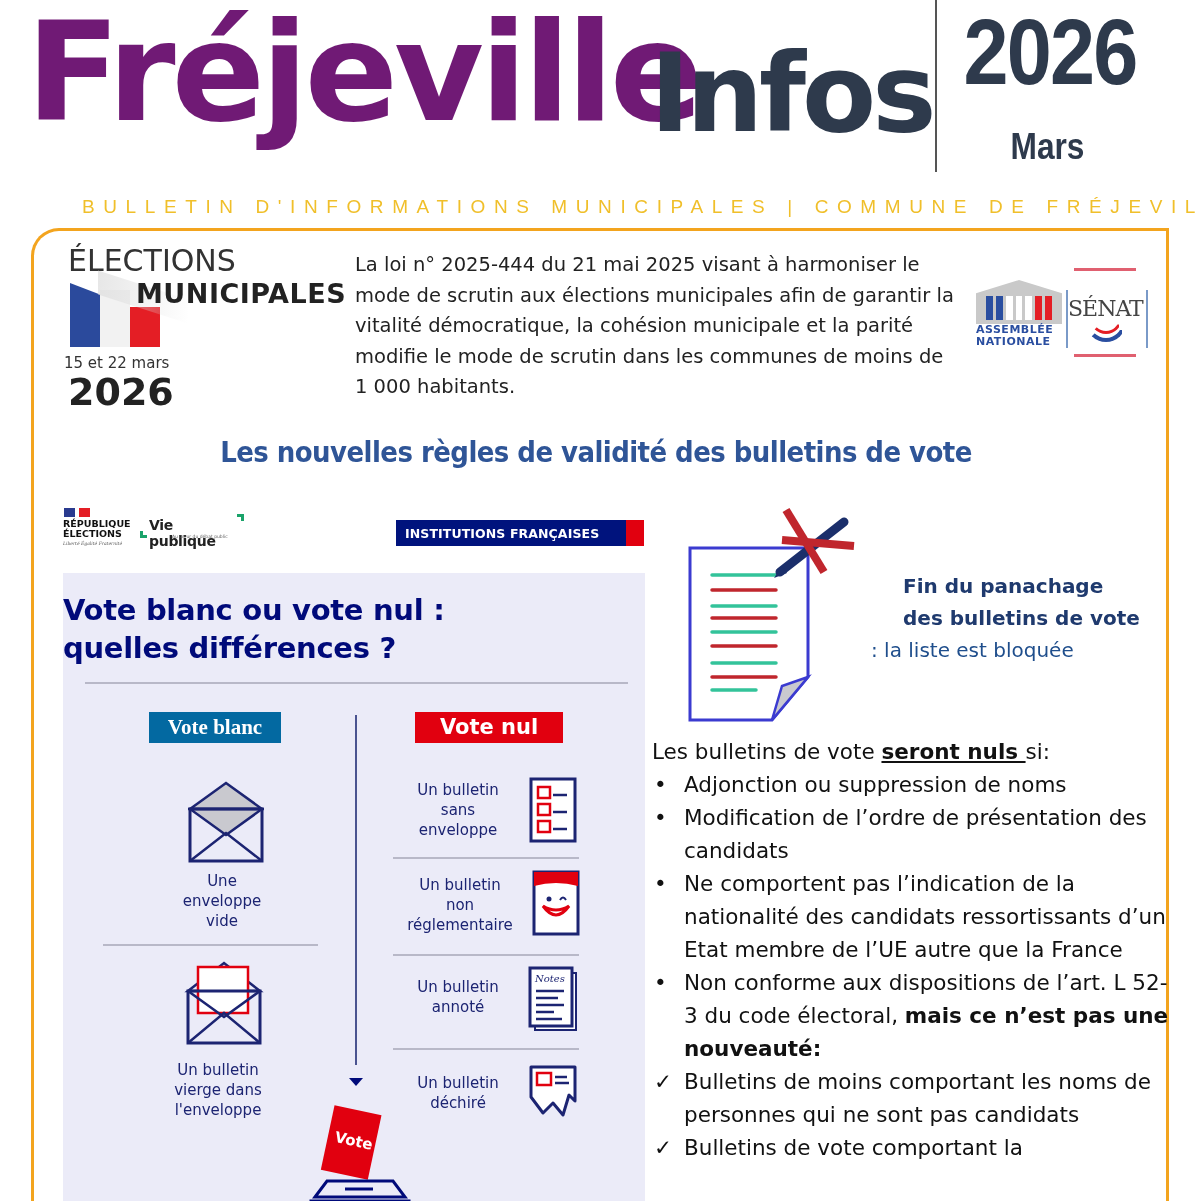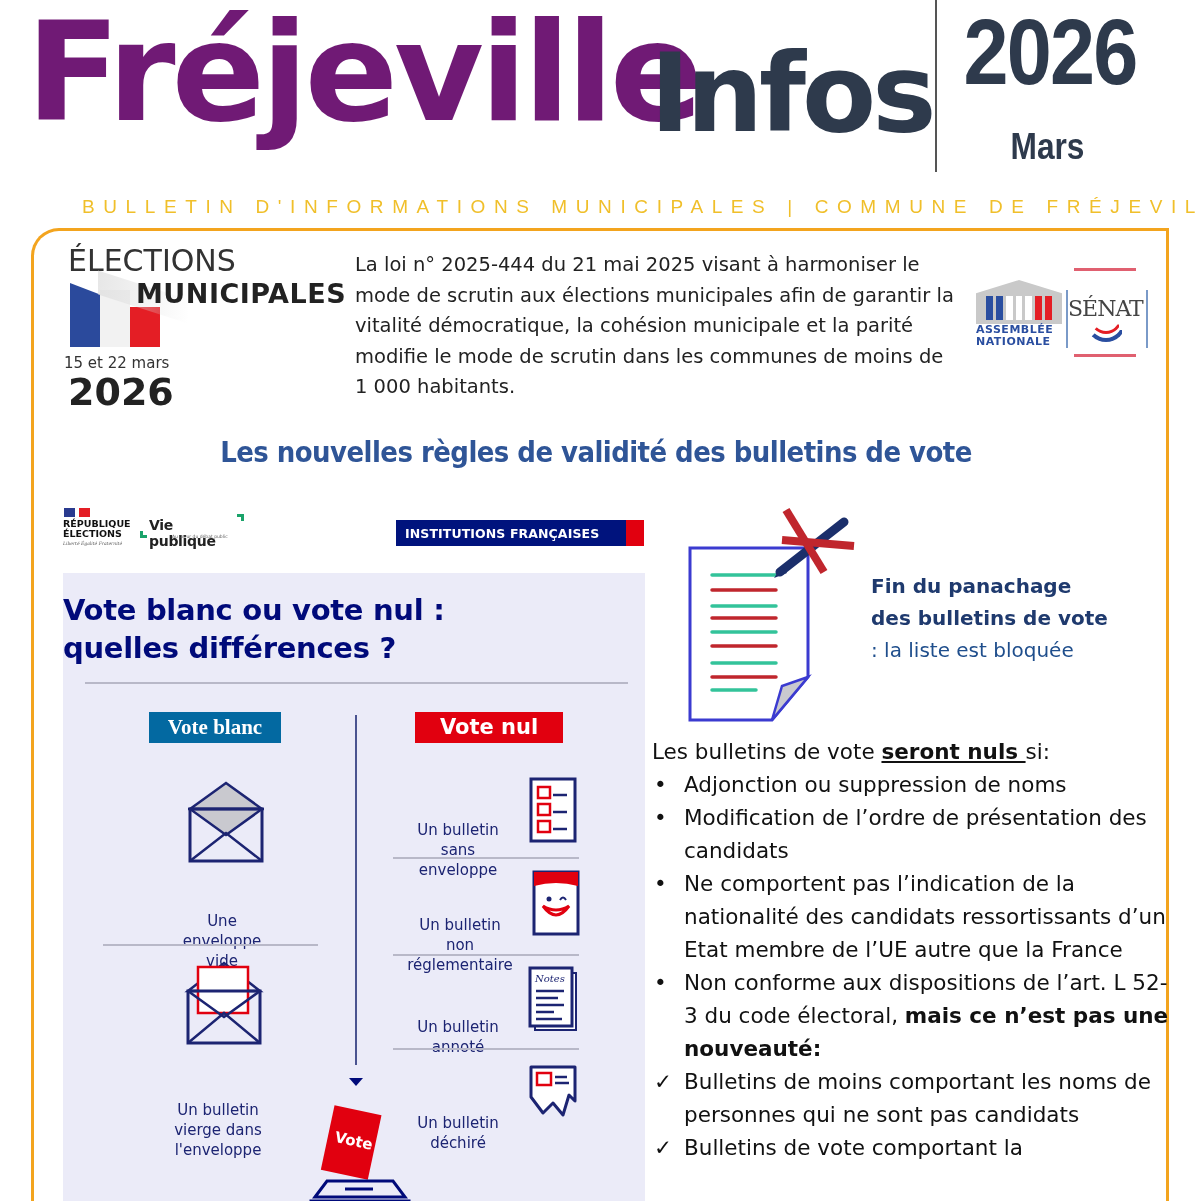--- a/index.html
+++ b/index.html
@@ -99,31 +99,31 @@
     position: absolute; left: 0; top: 18px; width: 582px; 
     font-size: 29px; line-height: 38px; font-weight: bold; color: #000a7a; letter-spacing: -0.3px;
   }
   .info-rule { position: absolute; left: 22px; top: 109px; width: 543px; height: 2px; background: #b8b8c8; }
   .col-badge { position: absolute; height: 31px; color: #fff; font-size: 21px; font-weight: bold; text-align: center; line-height: 31px; }
   .badge-blanc { left: 86px; top: 139px; width: 132px; background: #0369a1; font-family: Liberation Serif, serif; }
   .badge-nul { left: 352px; top: 139px; width: 148px; background: #e1000f; }
   .center-line { position: absolute; left: 292px; top: 142px; width: 2px; height: 350px; background: #4a5390; }
   .center-arrow { position: absolute; left: 286px; top: 505px; width: 0; height: 0; border-left: 7px solid transparent; border-right: 7px solid transparent; border-top: 8px solid #000a7a; }
 
-  .ico-label { position: absolute; font-size: 15px; line-height: 20px; color: #1c2472; text-align: center; margin-top: 40px; }
+  .ico-label { position: absolute; font-size: 15px; line-height: 20px; color: #1c2472; text-align: center; }
   .sep { position: absolute; height: 2px; background: #b8b8c8; }
 
   .icon-box { position: absolute; }
 
   
   .panachage-doc { position: absolute; left: 686px; top: 500px; width: 170px; height: 225px; }
   .panachage-text {
     position: absolute; left: 871px; top: 570px; font-size: 20px; line-height: 32px; color: #1f3a6e;
   }
-  .panachage-text .b { font-weight: bold; }
+  .panachage-text .b { font-weight: bold; margin-left: 32px; }
   .panachage-text .n { color: #1f4e8c; }
 
   .rules {
     position: absolute; left: 652px; top: 735px; width: 520px;
     font-family: "DejaVu Sans", sans-serif; font-size: 21.5px; line-height: 33px; color: #111;
   }
   .rules .lead u { font-weight: bold; }
   .rules ul { list-style: none; }
   .rules li { position: relative; padding-left: 32px; }
   .rules li .mark { position: absolute; left: 2px; top: 0; width: 24px; }

